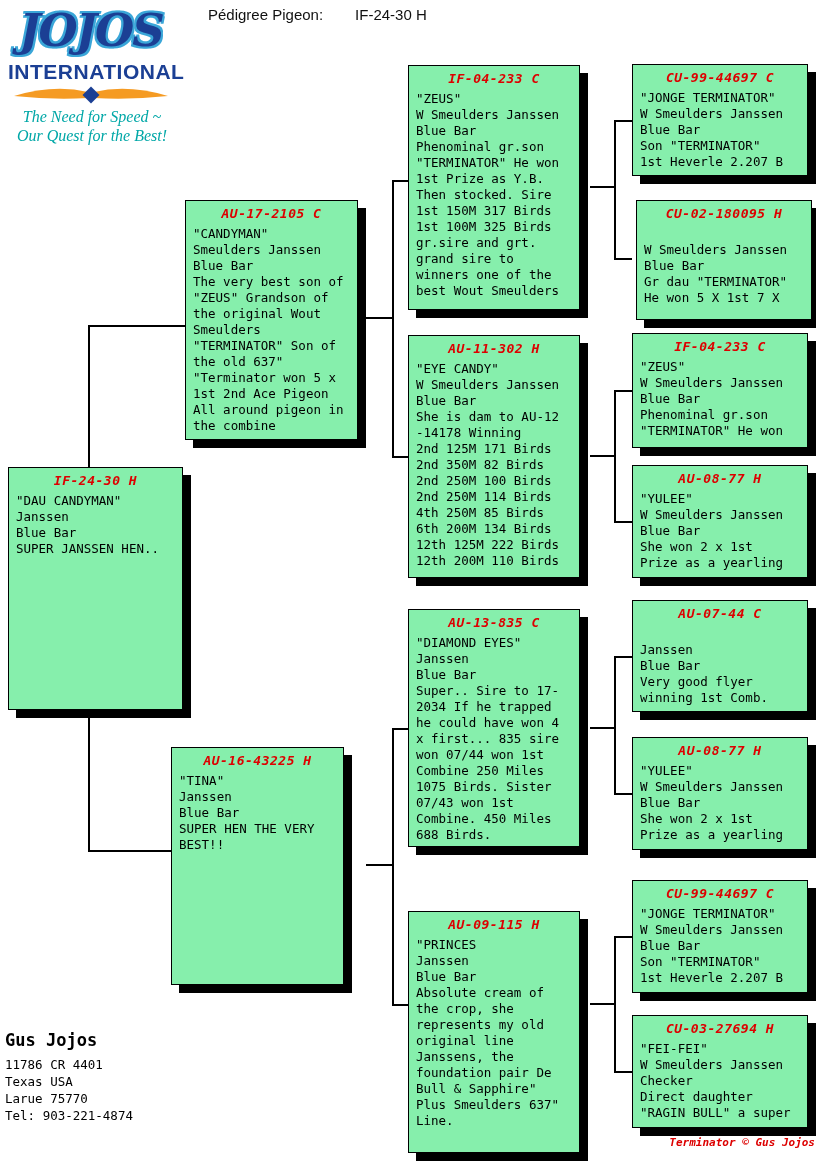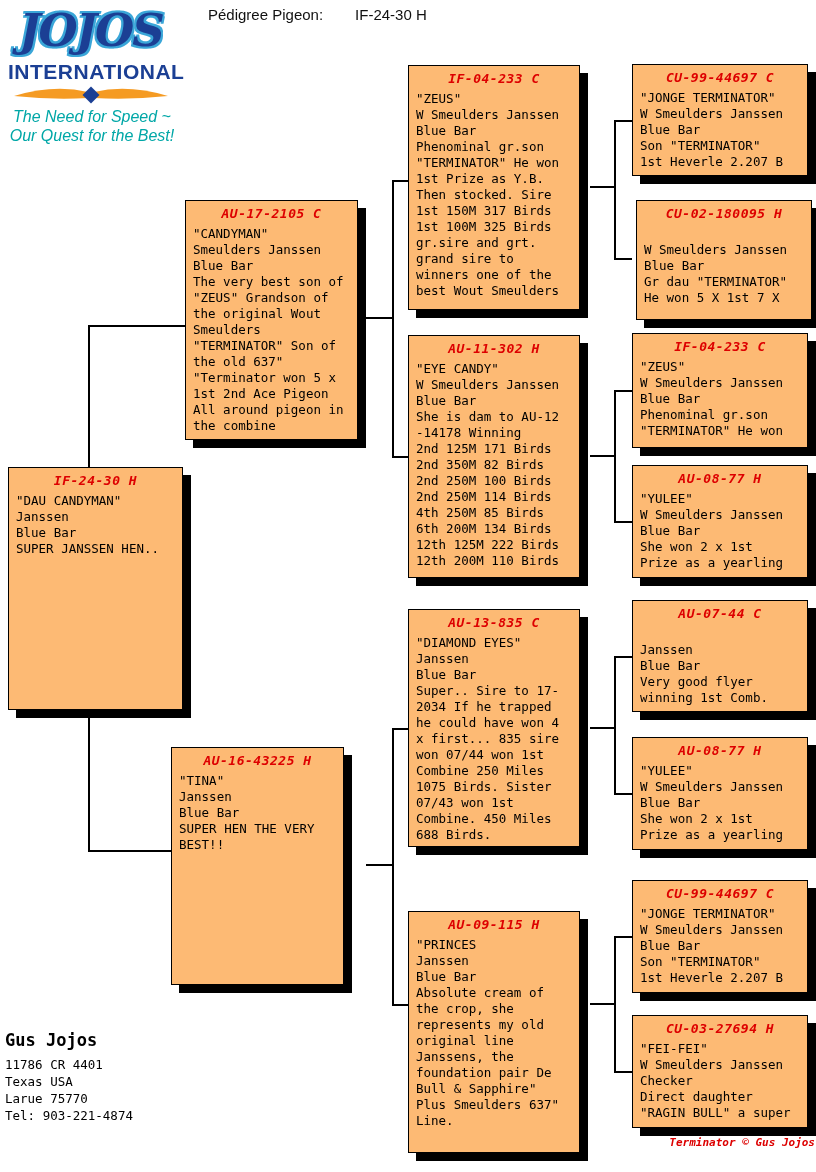--- a/index.html
+++ b/index.html
@@ -8,32 +8,32 @@
 
   
   .logo-jojos{position:absolute;left:8px;top:4px;width:166px;text-align:center;
     font-family:"DejaVu Serif",serif;font-style:italic;font-weight:bold;
     font-size:45px;line-height:54px;letter-spacing:-2px;color:#1b3f94;
     text-shadow:-2px -2px 0 #3aa6d8,2px -2px 0 #3aa6d8,-2px 2px 0 #3aa6d8,2px 2px 0 #3aa6d8;}
   .logo-intl{position:absolute;left:8px;top:60px;width:166px;text-align:center;
     font-family:"Liberation Sans",sans-serif;font-weight:bold;font-size:21px;
     letter-spacing:.5px;color:#1b3f94;}
   .swoosh{position:absolute;left:12px;top:82px;}
-  .tagline{position:absolute;font-family:Liberation Sans, sans-serif;font-style:italic;
+  .tagline{position:absolute;font-family:Liberation Serif, serif;font-style:italic;
     color:#00a7a7;font-size:16px;line-height:18px;text-align:center;}
   .t1{left:8px;top:108px;width:168px;}
   .t2{left:2px;top:127px;width:180px;}
 
   
   .title{position:absolute;left:208px;top:6px;font-family:"Liberation Sans",sans-serif;
     font-size:15px;color:#111;}
   .title .val{margin-left:32px;}
 
   
-  .pbox{position:absolute;background:#fdba74;border:1px solid #000;box-sizing:border-box;
+  .pbox{position:absolute;background:#86efac;border:1px solid #000;box-sizing:border-box;
     box-shadow:8px 8px 0 0 #000;}
   .band{margin-top:5px;text-align:center;font-weight:bold;font-style:italic;
     font-size:13px;line-height:16px;color:#dd0000;letter-spacing:.5px;}
   .pbody{margin:4px 2px 0 7px;font-size:12.5px;line-height:16px;color:#000;
     white-space:pre-line;}
 
   #b-subject{left:8px;top:467px;width:175px;height:243px;}
   #b-sire{left:185px;top:200px;width:173px;height:240px;}
   #b-dam{left:171px;top:747px;width:173px;height:238px;}
   #b-ss{left:408px;top:65px;width:172px;height:245px;}

